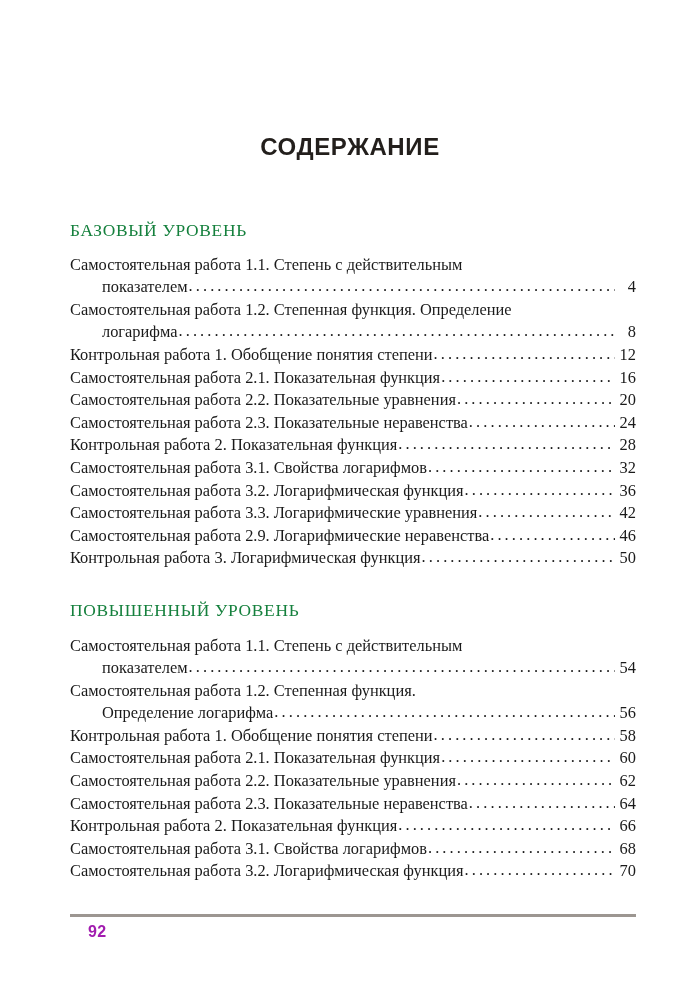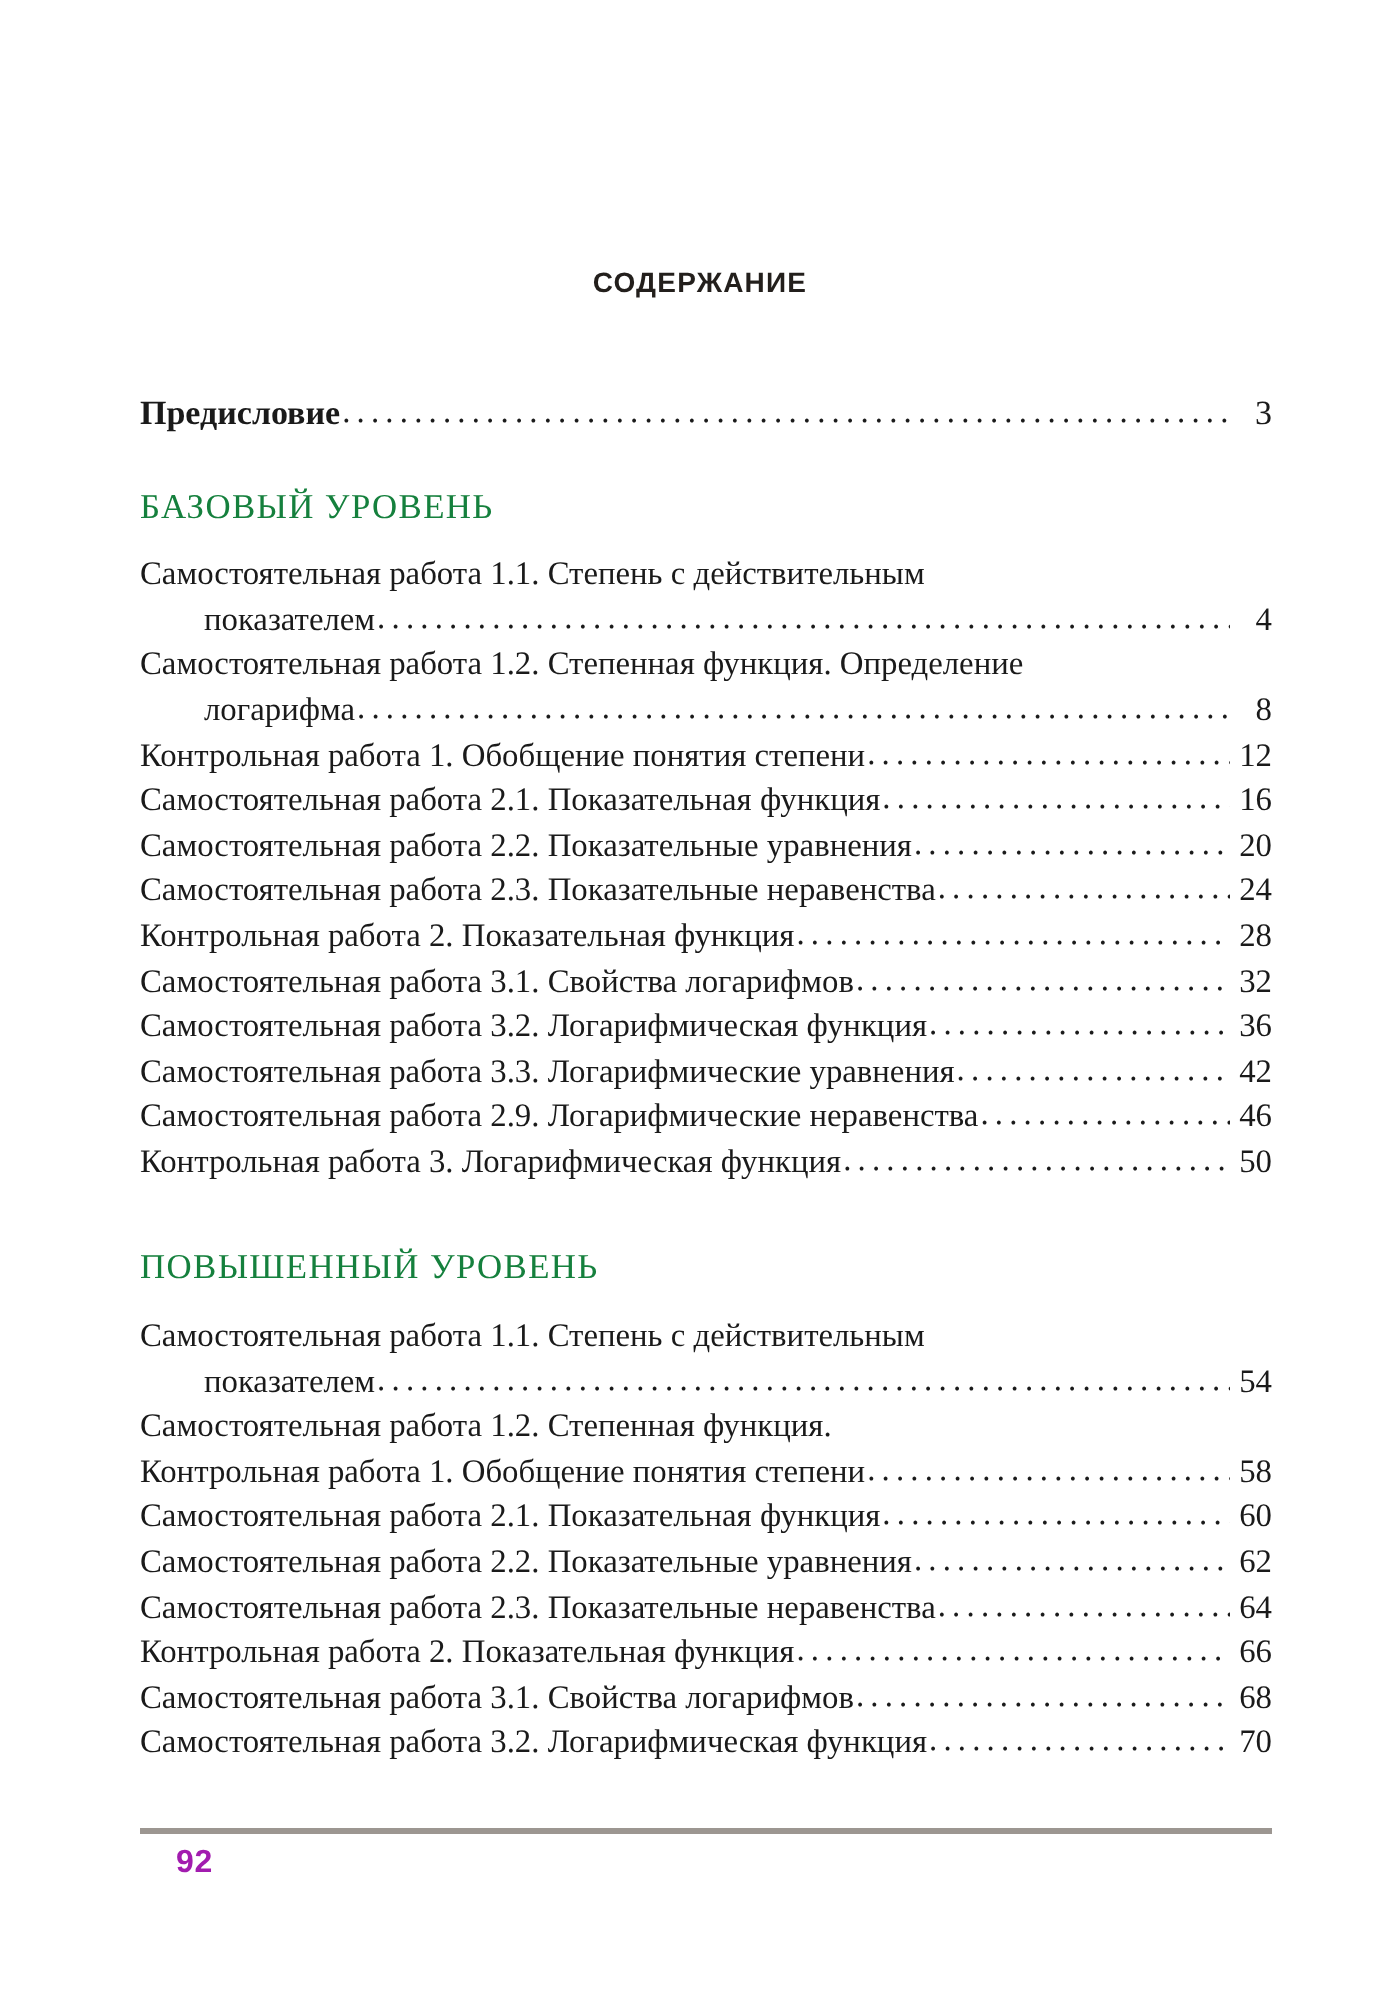--- a/index.html
+++ b/index.html
@@ -23,21 +23,21 @@
     box-sizing: border-box;
   }
   .toc-title {
     position: absolute;
     left: 0;
     top: 133px;
     width: 700px;
     text-align: center;
     font-family: "Liberation Sans", "DejaVu Sans", sans-serif;
     font-weight: bold;
-    font-size: 14px;
+    font-size: 24px;
     letter-spacing: 0.6px;
     color: #231f1c;
   }
   .content {
     position: absolute;
     left: 70px;
     top: 196px;
     width: 566px;
   }
   
@@ -128,29 +128,20 @@
 </style>
 </head>
 <body>
 
 <div class="page">
 
   <div class="toc-title">СОДЕРЖАНИЕ</div>
 
   <div class="content">
 
-    <div class="entry preface">
-      <div class="line">
-        <span class="leader-row">
-          <span class="lead-text">Предисловие</span>
-          <span class="dots"></span>
-          <span class="pg">3</span>
-        </span>
-      </div>
-    </div>
 
     <div id="sections-host">
         <div class="entry section-head sec-gap-1">БАЗОВЫЙ УРОВЕНЬ</div>
         <div class="entry">
           <div class="line"><span class="lbl">Самостоятельная работа 1.1.</span><span class="txt"> Степень с действительным</span></div>
           <div class="line indent">
             <span class="leader-row">
               <span class="lead-text txt">показателем</span>
               <span class="dots"></span>
               <span class="pg">4</span>
@@ -263,20 +254,27 @@
           <div class="line indent">
             <span class="leader-row">
               <span class="lead-text txt">показателем</span>
               <span class="dots"></span>
               <span class="pg">54</span>
             </span>
           </div>
         </div>
         <div class="entry">
           <div class="line"><span class="lbl">Самостоятельная работа 1.2.</span><span class="txt"> Степенная функция.</span></div>
+          <div class="line indent">
+            <span class="leader-row">
+              <span class="lead-text txt">Определение логарифма</span>
+              <span class="dots"></span>
+              <span class="pg">56</span>
+            </span>
+          </div>
         </div>
         <div class="entry">
           <div class="line">
             <span class="leader-row">
               <span class="lead-text"><span class="lbl">Контрольная работа 1.</span><span class="txt"> Обобщение понятия степени</span></span>
               <span class="dots"></span>
               <span class="pg">58</span>
             </span>
           </div>
         </div>

